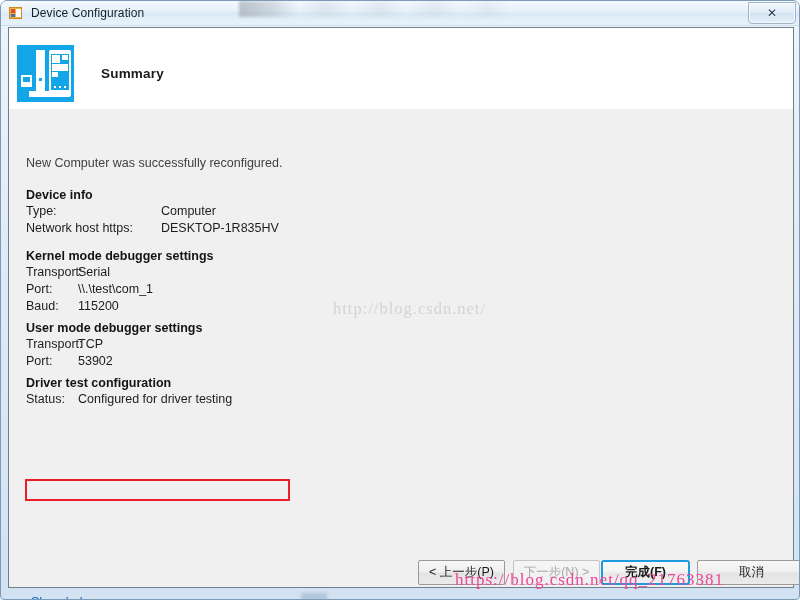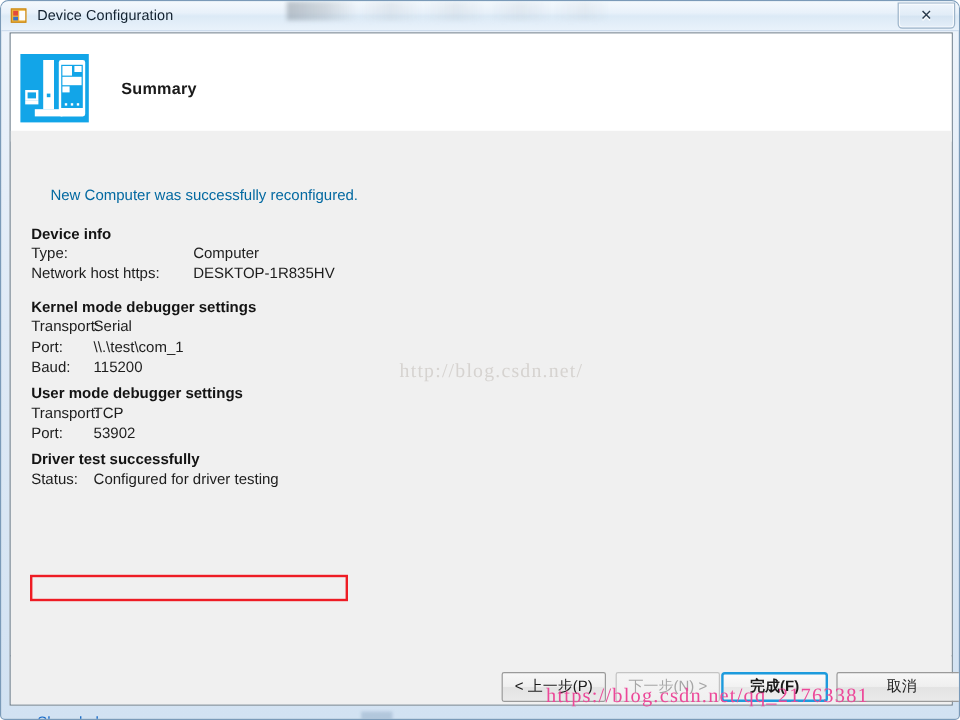--- a/index.html
+++ b/index.html
@@ -216,22 +216,21 @@
     left: 0; top: 81px;
     width: 784px;
     height: 437px;
     background: #f0f0f0;
   }
 
   .intro-text {
     position: absolute;
     left: 17px; top: 47px;
     font-size: 12.5px;
-    color: #0369a1;
-    margin-left: 16px;
+    color: #404040;
   }
 
   .section {
     position: absolute;
     left: 17px;
   }
   .section-title {
     font-size: 12.5px;
     font-weight: bold;
     color: #141414;
@@ -431,21 +430,21 @@
           <span class="kv-label">Transport:</span>
           <span class="kv-value">TCP</span>
         </div>
         <div class="kv-row tight">
           <span class="kv-label">Port:</span>
           <span class="kv-value">53902</span>
         </div>
       </div>
 
       <div class="section" id="section-driver">
-        <div class="section-title">Driver test successfully</div>
+        <div class="section-title">Driver test configuration</div>
         <div class="kv-row tight">
           <span class="kv-label">Status:</span>
           <span class="kv-value">Configured for driver testing</span>
         </div>
       </div>
 
       <div class="redbox"></div>
 
       <div class="show-help">Show help</div>
 

